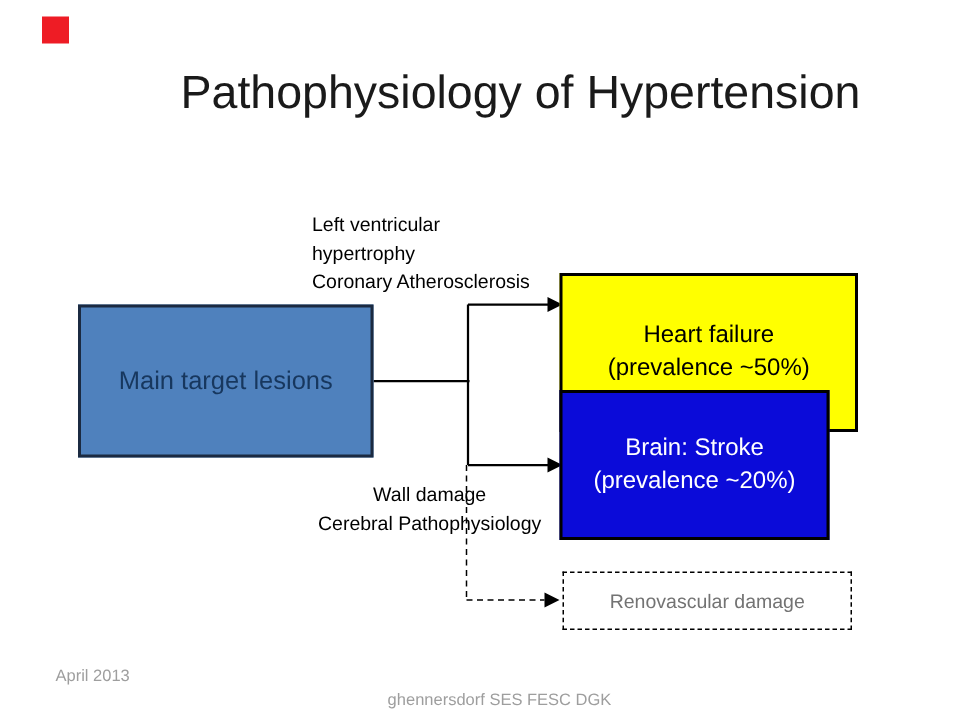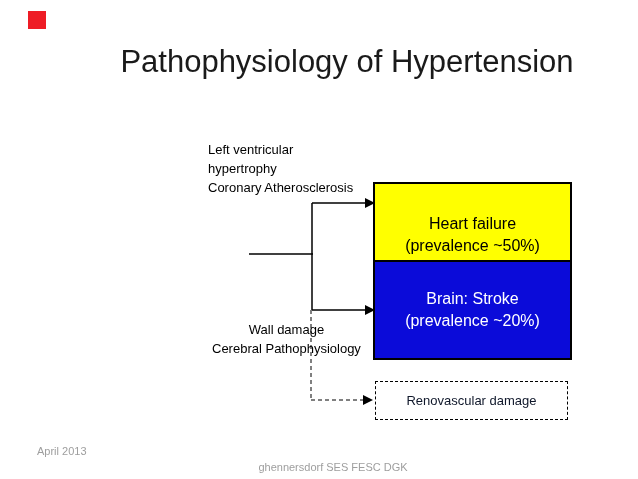--- a/index.html
+++ b/index.html
@@ -77,36 +77,36 @@
     background: #ffff00;
     border: 2px solid #000000;
     color: #000000;
     font-size: 16px;
     line-height: 22px;
     margin-top: 32px;
   }
   .brain-box {
     left: 373px;
     top: 260px;
-    width: 199px;
+    width: 180px;
     height: 100px;
     background: #0b0bd9;
     border: 2px solid #000000;
     color: #ffffff;
     font-size: 16px;
     line-height: 22px;
   }
   .renal-box {
     left: 375px;
     top: 381px;
     width: 193px;
     height: 39px;
     background: #ffffff;
     border: 1px dashed #000000;
-    color: #0f172a;
+    color: #737373;
     font-size: 13px;
   }
   .footer-date {
     position: absolute;
     left: 37px;
     top: 445px;
     font-size: 11px;
     color: #9e9e9e;
   }
   .footer-credit {
@@ -150,20 +150,23 @@
     <span>Left ventricular</span>
     <span>hypertrophy</span>
     <span>Coronary Atherosclerosis</span>
   </div>
 
   <div class="annotation annotation-bottom">
     <span>Wall damage</span>
     <span>Cerebral Pathophysiology</span>
   </div>
 
+  <div class="box main-box">
+    <span>Main target lesions</span>
+  </div>
 
   <div class="box heart-box">
     <span>Heart failure</span>
     <span>(prevalence ~50%)</span>
   </div>
 
   <div class="box brain-box">
     <span>Brain: Stroke</span>
     <span>(prevalence ~20%)</span>
   </div>

